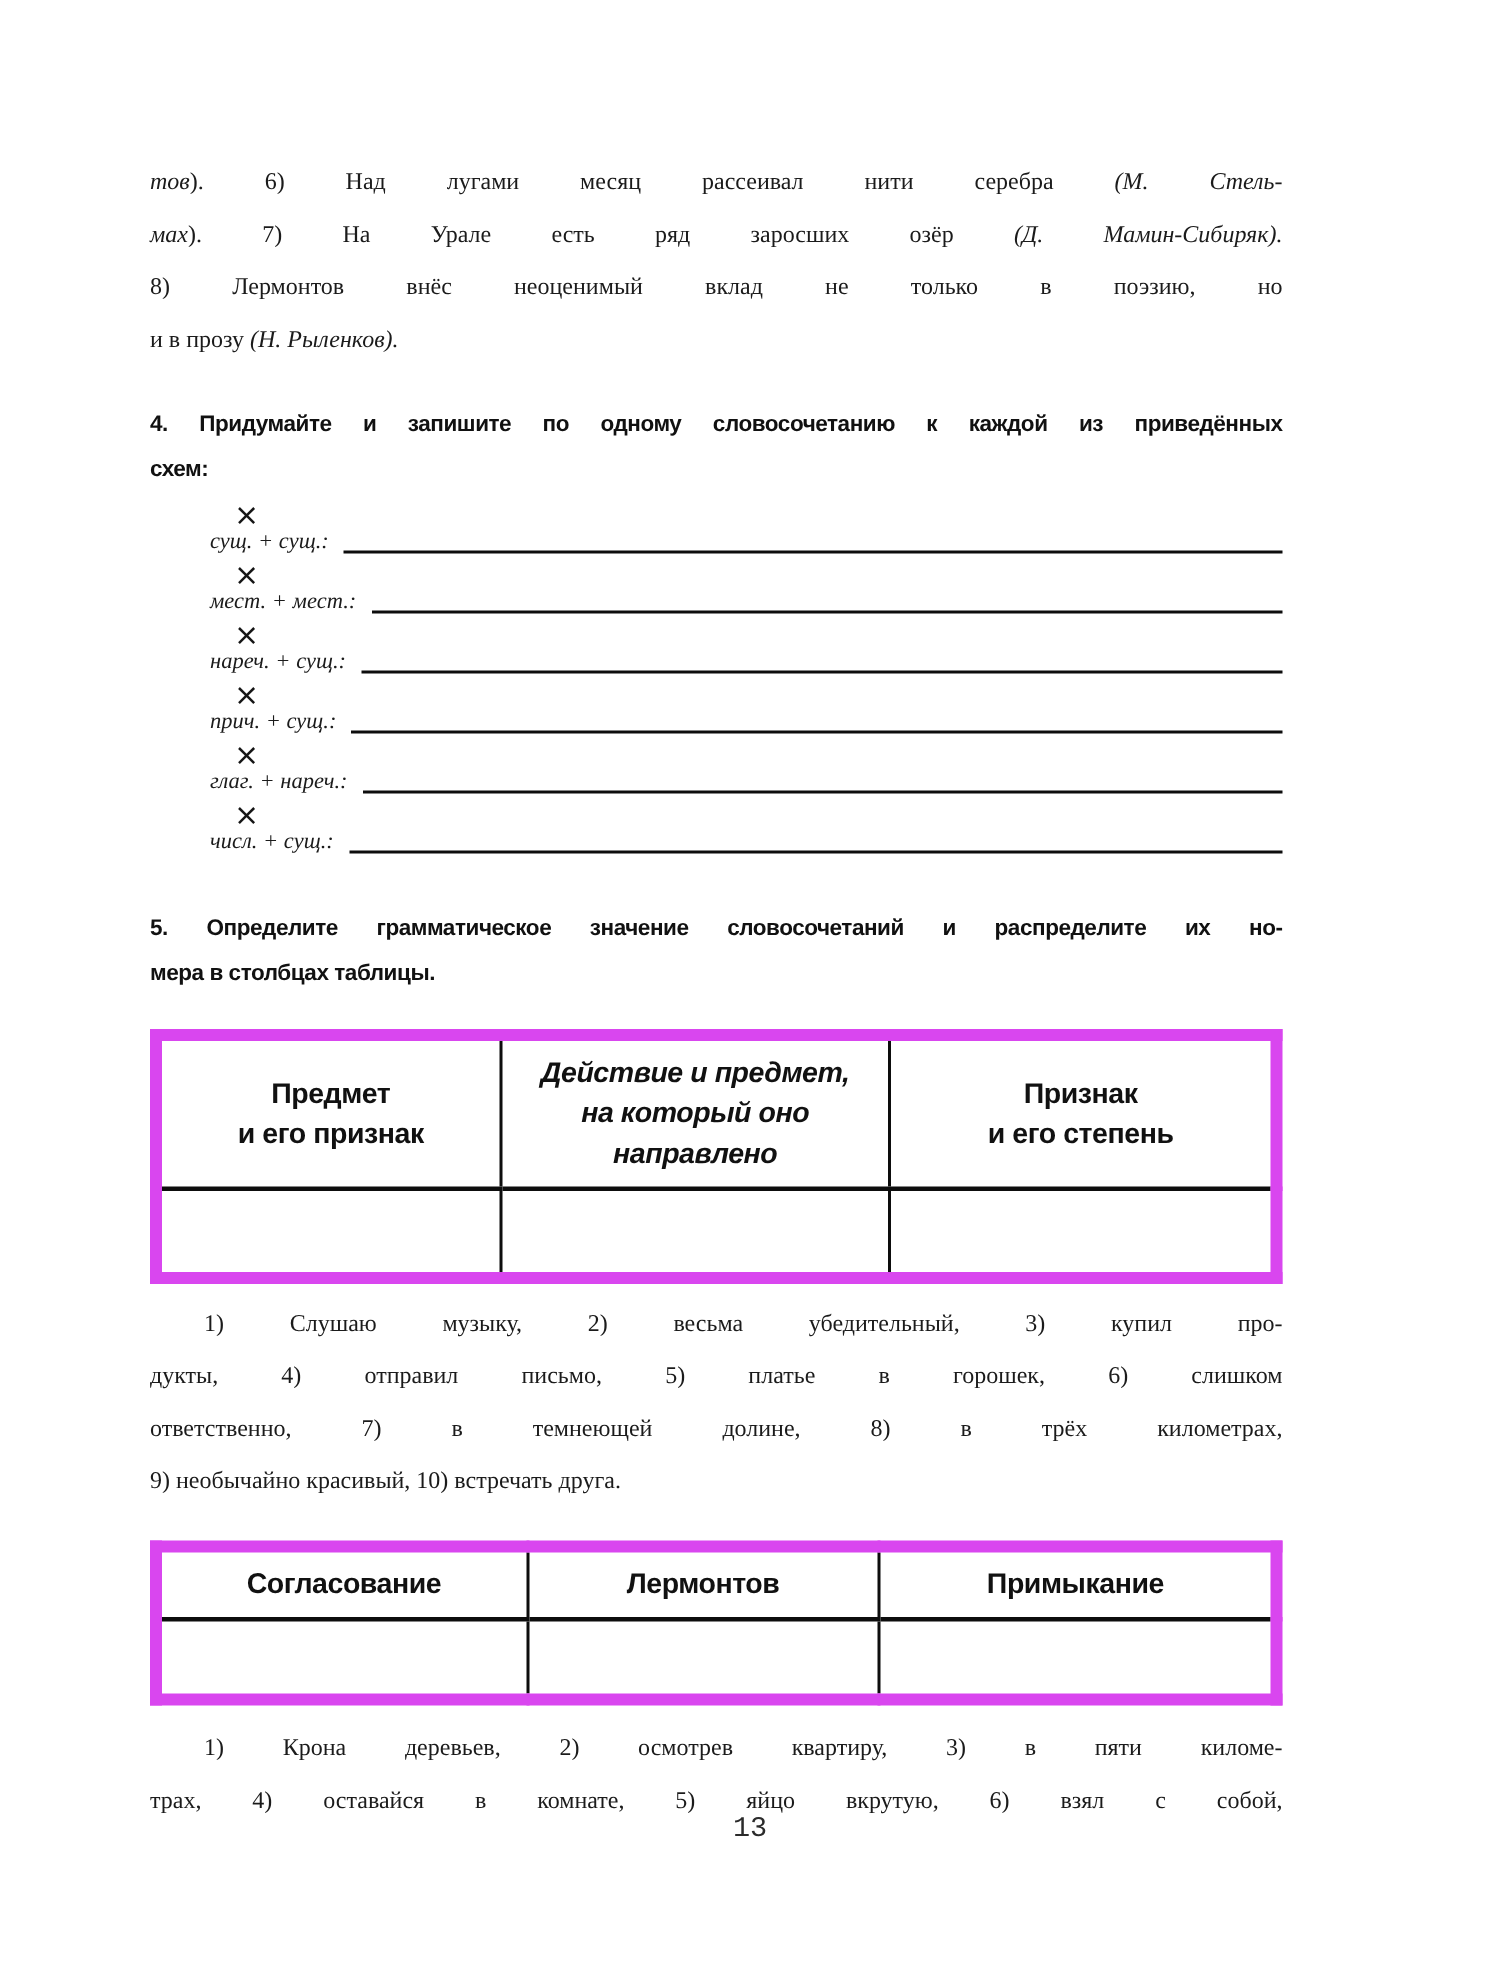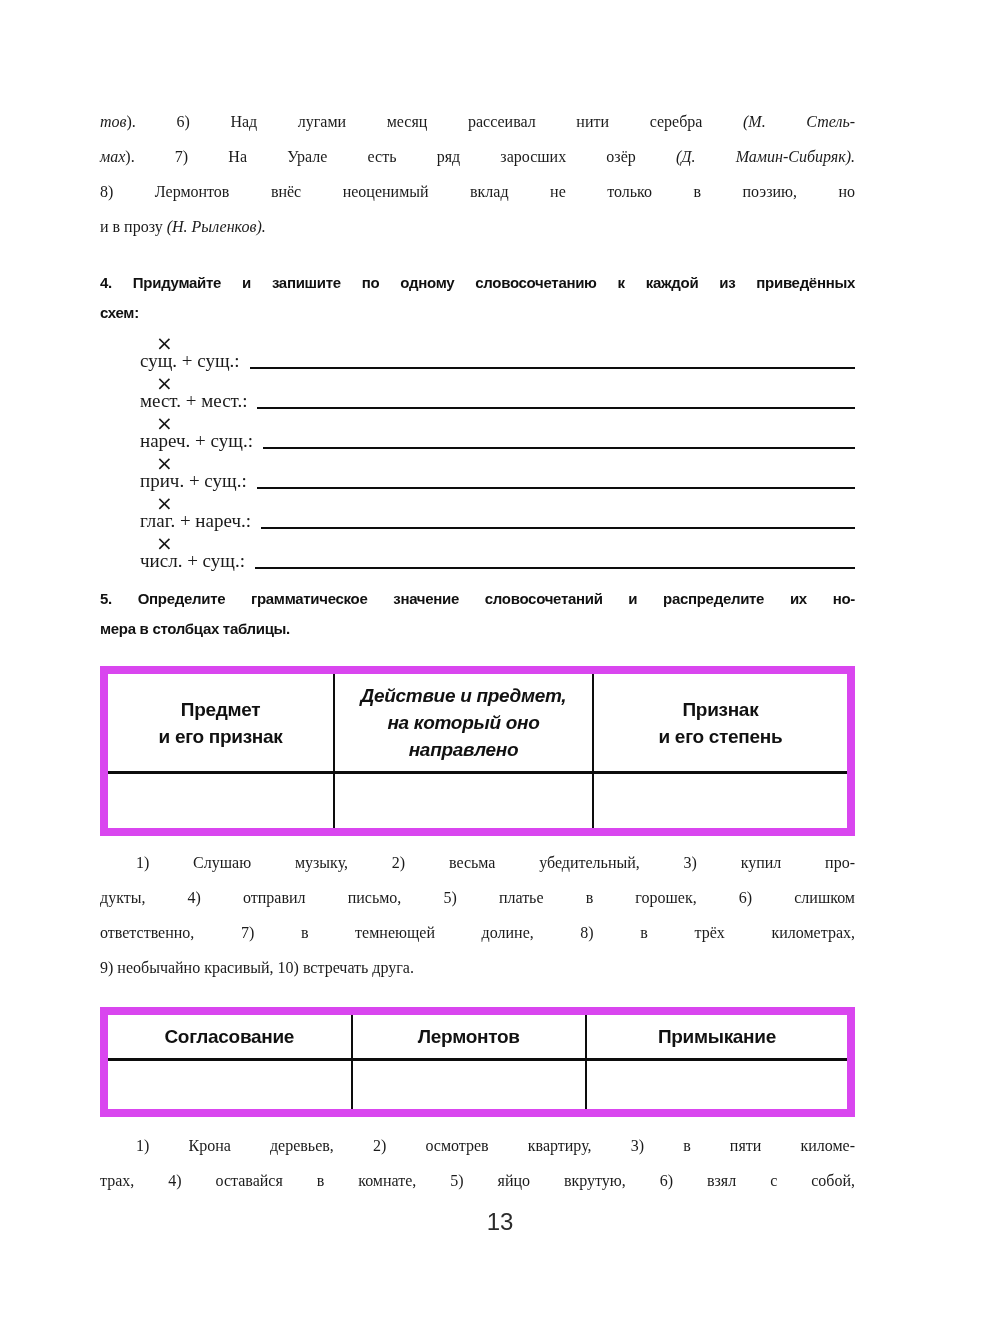--- a/index.html
+++ b/index.html
@@ -14,33 +14,33 @@
   .j{text-align:justify;text-align-last:justify;}
   .ind{text-indent:36px;}
   .it{font-style:italic;}
   
   .ex-h{
     margin:0;font-family:"Liberation Sans","DejaVu Sans",sans-serif;
     font-weight:700;font-stretch:condensed;letter-spacing:-0.3px;
     font-size:15px;line-height:30px;color:#111;
   }
   .ex4-h{margin-top:24px;}
-  .ex5-h{margin-top:8px;}
+  .ex5-h{margin-top:28px;}
   .ex6-h{margin-top:12px;}
   
   .schemas{margin-top:8px;}
   .schema-row{
     position:relative;height:40px;display:flex;align-items:flex-end;
     padding-left:40px;
   }
   .schema-x{
     position:absolute;top:-3px;left:56px;font-size:20px;line-height:20px;
     font-family:"DejaVu Sans",sans-serif;color:#151515;font-style:normal;
   }
-  .schema-label{font-size:19px;line-height:30px;white-space:nowrap;}
+  .schema-label{font-size:15px;font-style:italic;line-height:30px;white-space:nowrap;}
   .write-line{flex:1;margin-left:10px;margin-bottom:7px;border-bottom:2.5px solid #0d0d0d;height:0;}
   
   table.grid{
     width:100%;border-collapse:collapse;margin-top:22px;
     border:8px solid #d946ef;table-layout:fixed;
   }
   table.grid th,table.grid td{border:2px solid #0d0d0d;}
   table.grid thead th{
     border-bottom:3px solid #0d0d0d;
     font-family:"Liberation Sans","DejaVu Sans",sans-serif;
@@ -51,22 +51,22 @@
   .t5 thead th{padding:9px 6px;}
   .t5 td{height:52px;}
   .t6 td{height:46px;}
   .t5 .c1{width:30.5%;} .t5 .c2{width:35%;font-style:italic;} .t5 .c3{width:34.5%;}
   .t6 .c1{width:33%;} .t6 .c2{width:31.5%;} .t6 .c3{width:35.5%;}
   .items{margin-top:9px;}
   .items6{margin-top:11px;}
   
   .pageno{
     position:absolute;left:0;right:0;top:1208px;text-align:center;
-    font-family:Liberation Sans, sans-serif;
-    font-size:24px;color:#2b2b2b;
+    font-family:Liberation Mono, monospace;
+    font-size:19px;color:#2b2b2b;
   }
 </style>
 </head>
 <body>
 
 <div class="page">
   <div class="content">
 
     <section>
       <p class="line j">

